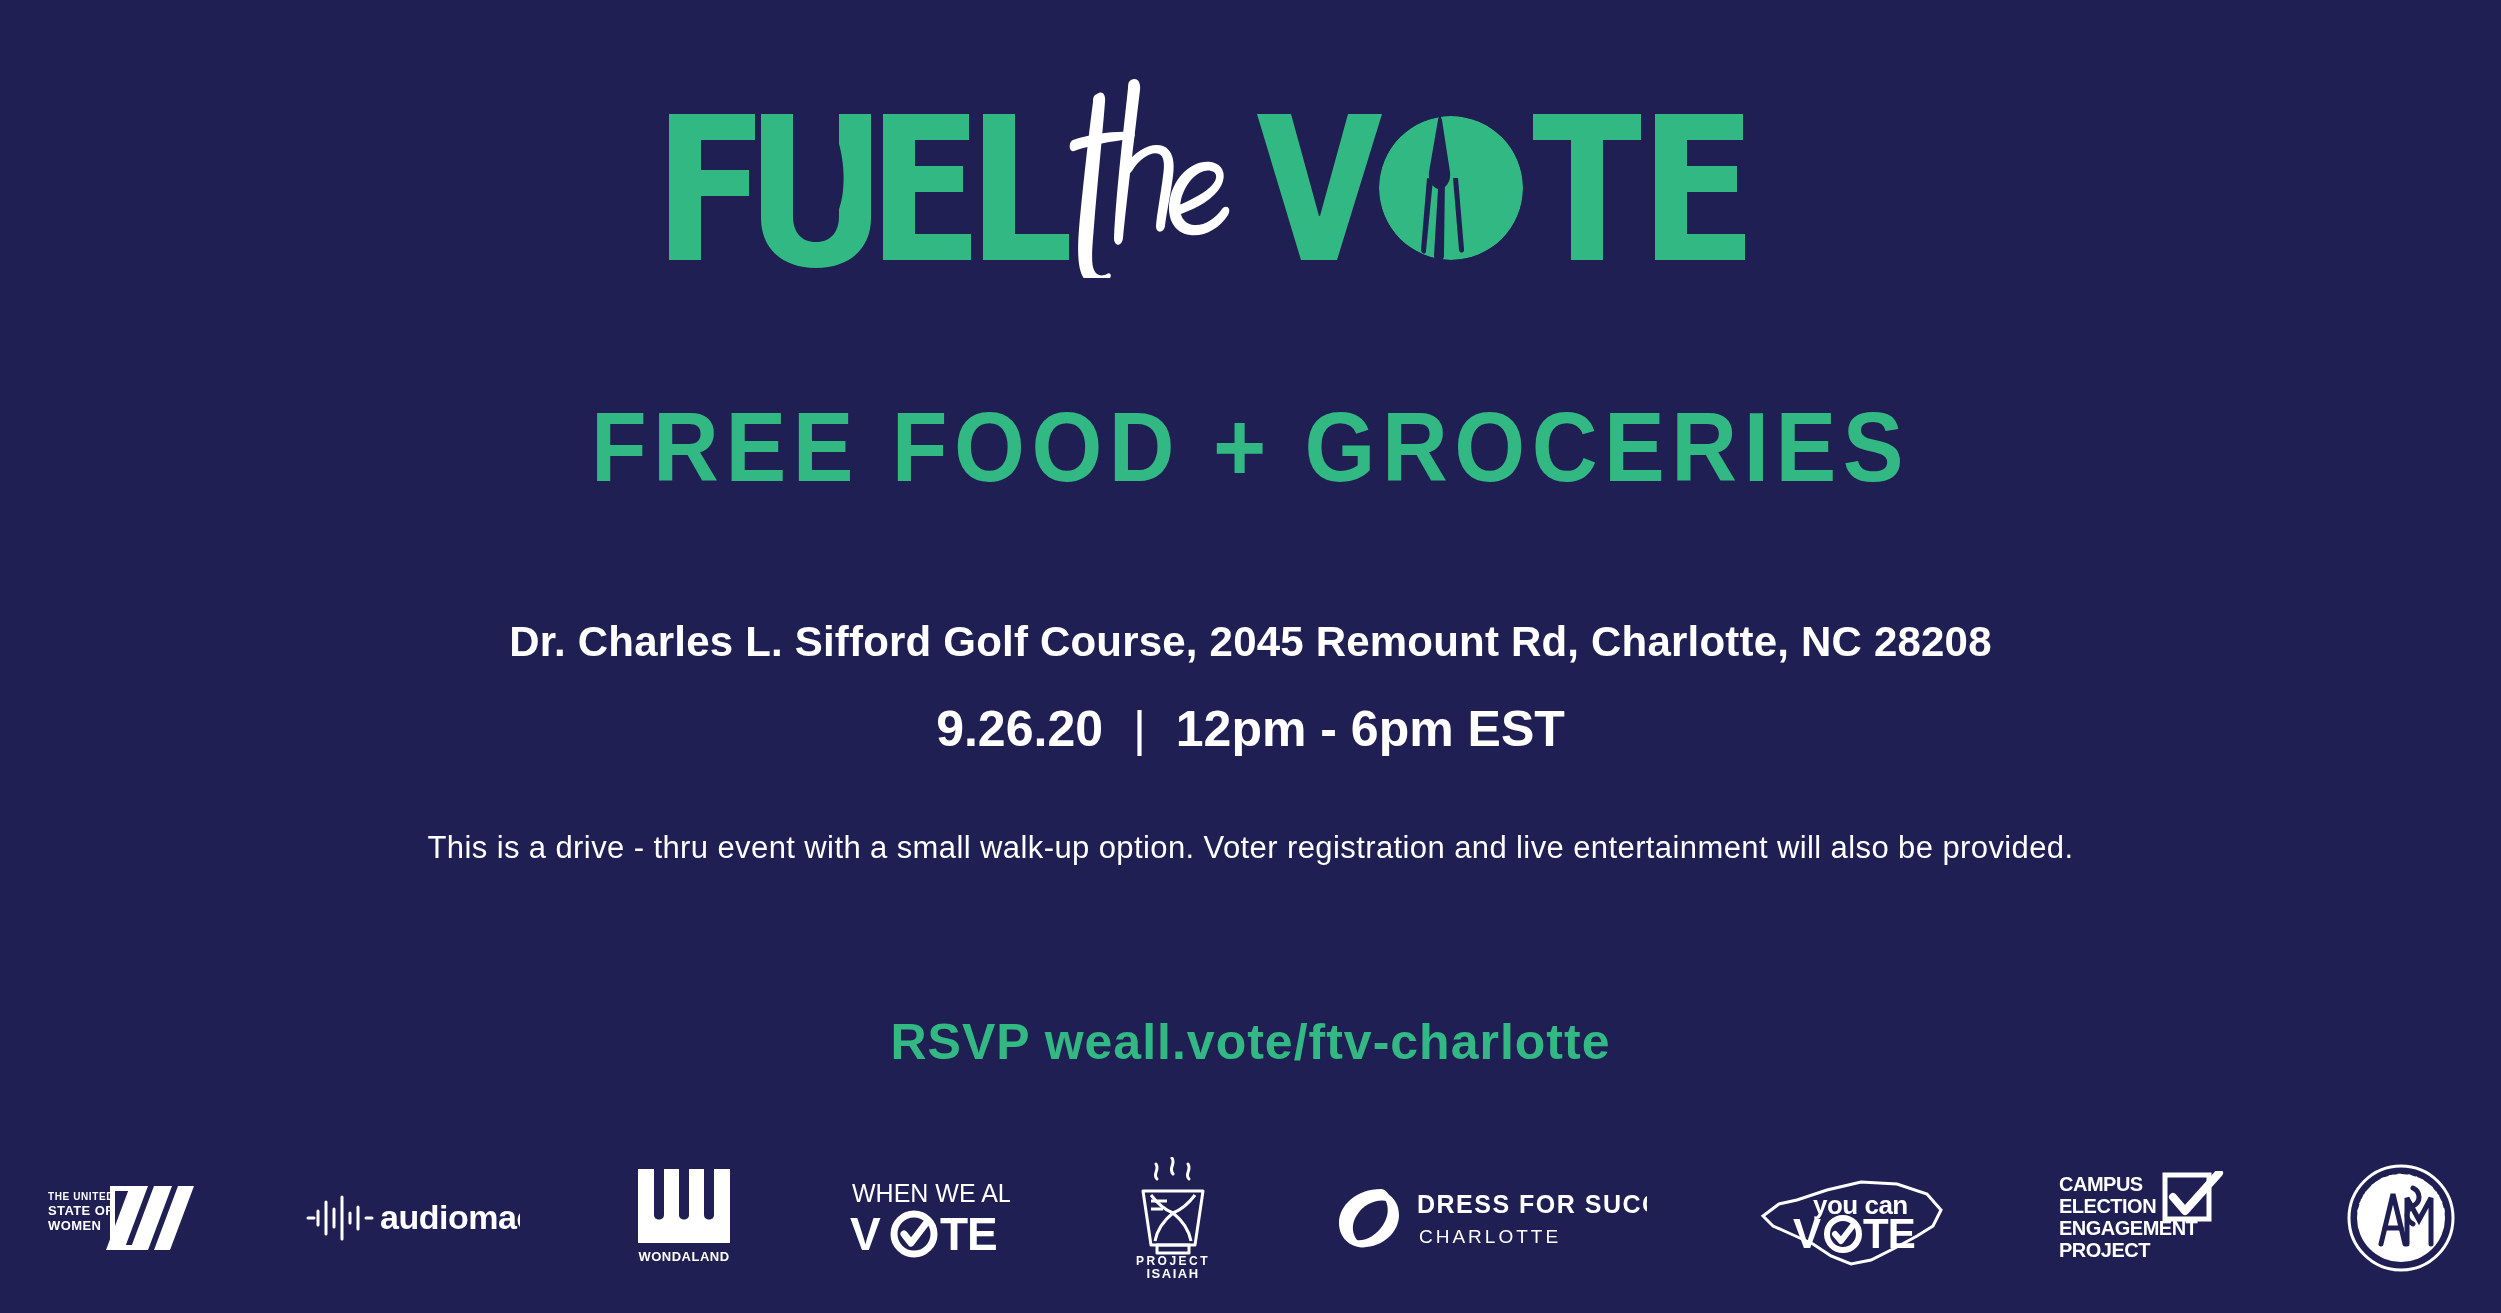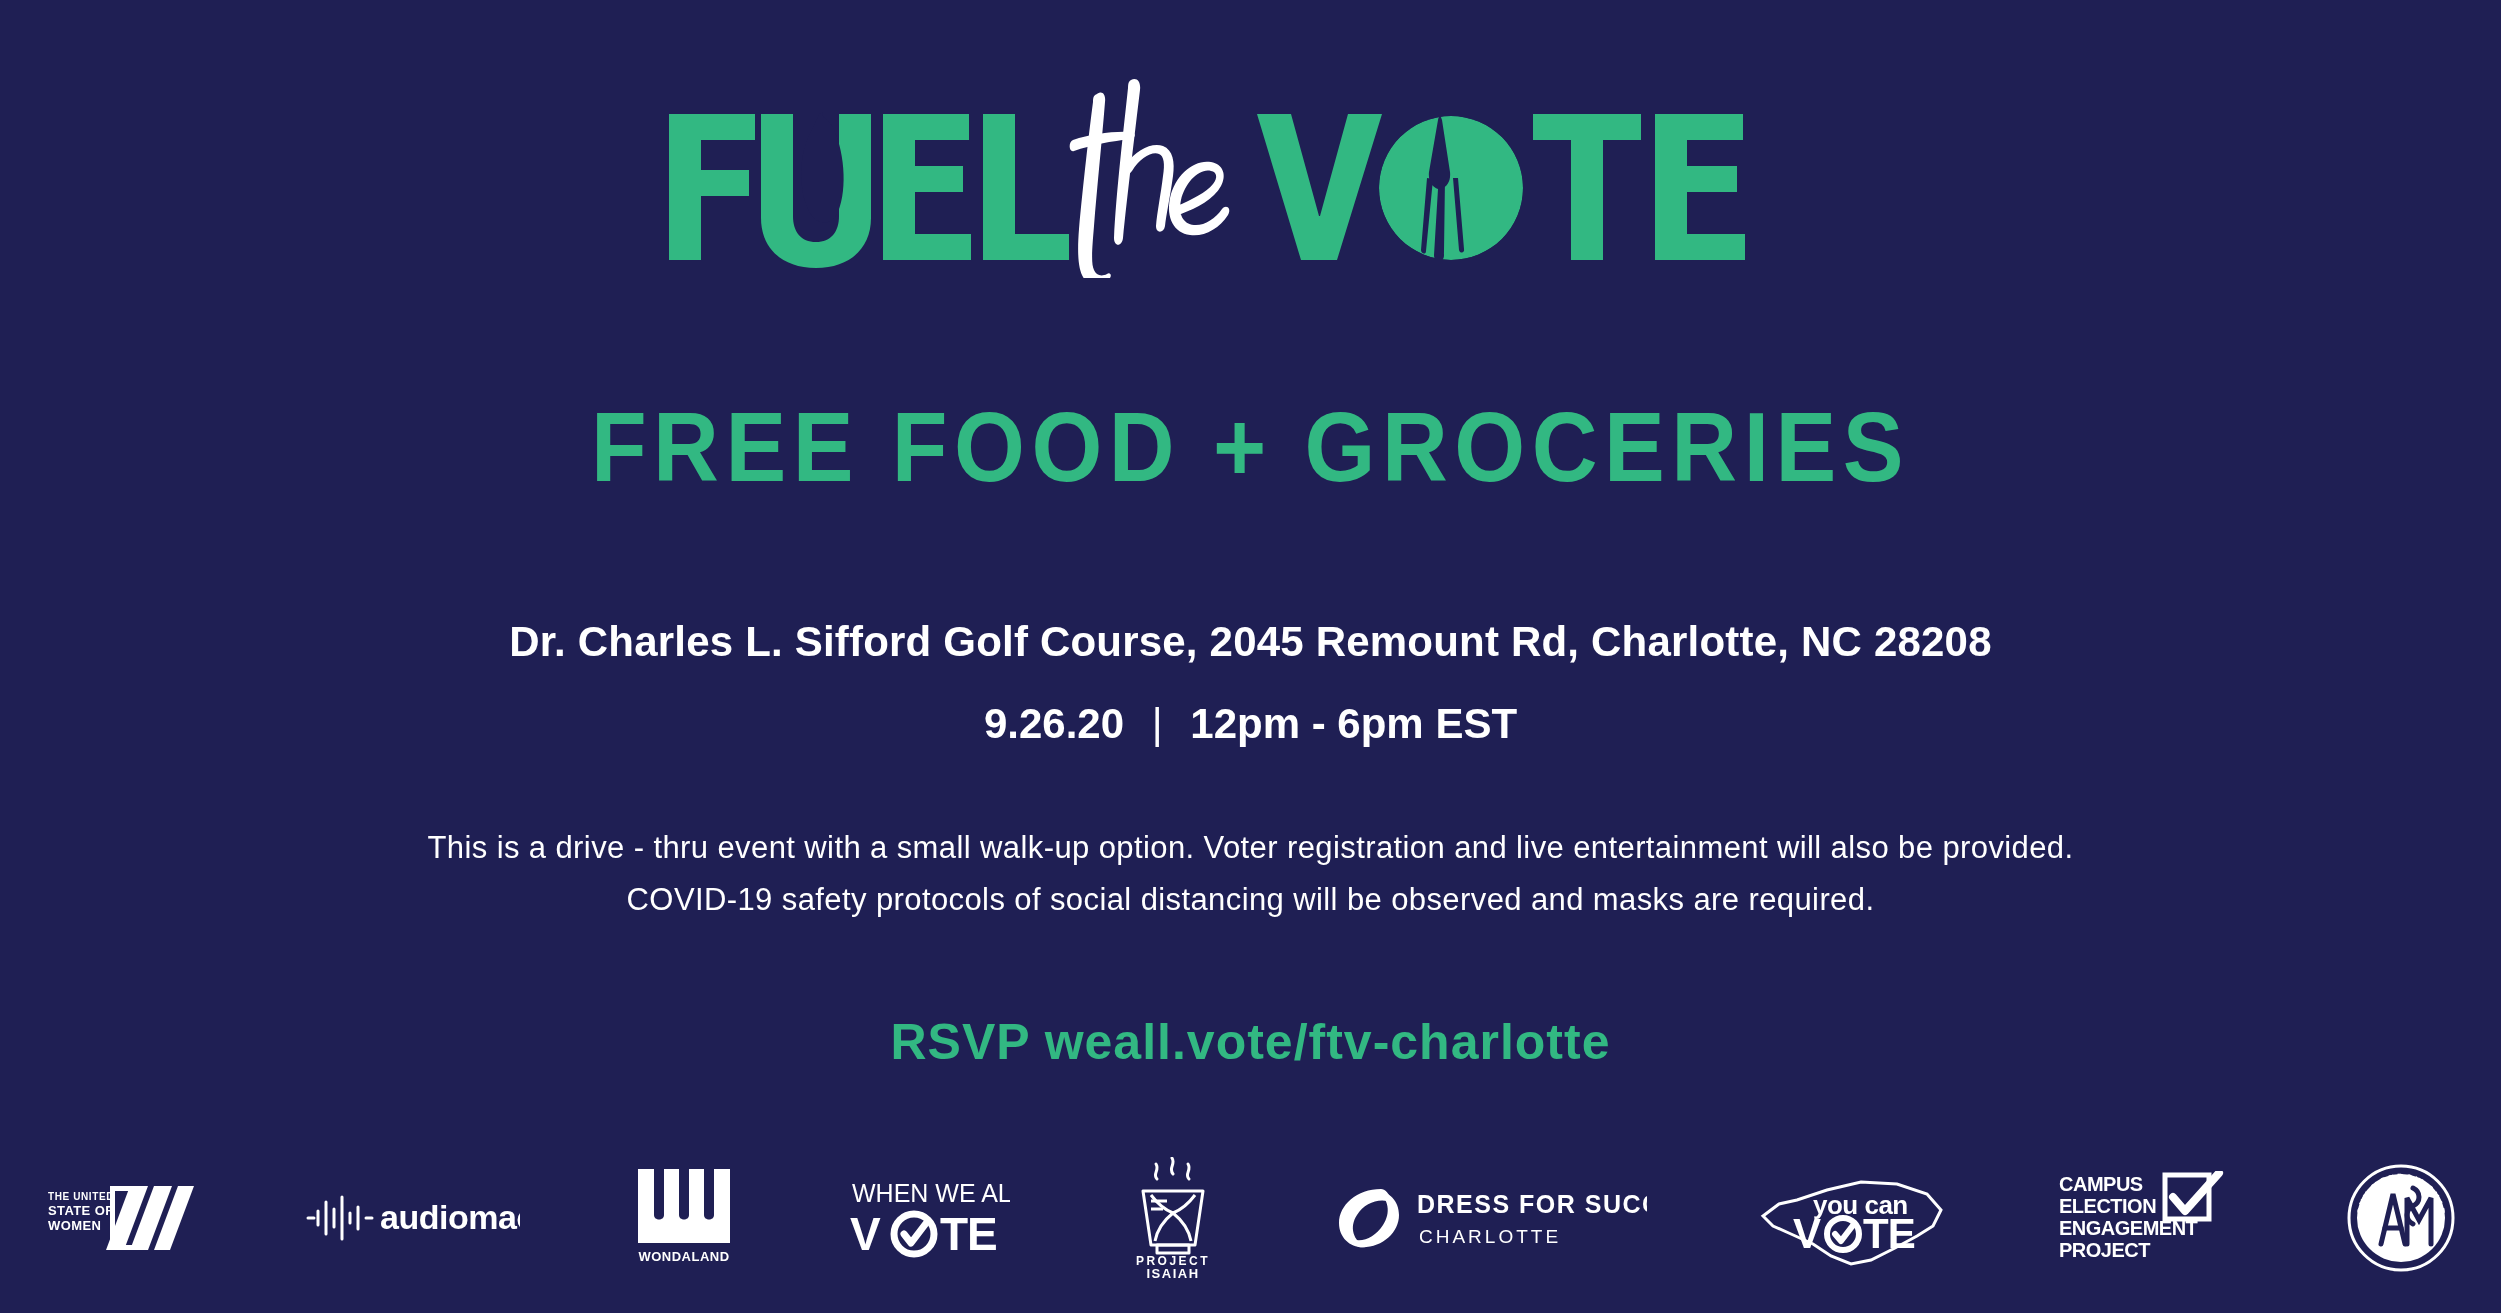--- a/index.html
+++ b/index.html
@@ -41,21 +41,21 @@
     font-weight:700;
     font-size:42px;
     letter-spacing:0.2px;
     color:#ffffff;
     white-space:nowrap;
   }
   .datetime{
     position:absolute; left:0; right:0; top:700px;
     text-align:center;
     font-weight:700;
-    font-size:42px;
+    font-size:50px;
     color:#ffffff;
     white-space:nowrap;
   }
   .datetime .sep{
     display:inline-block;
     padding:0 16px;
     font-weight:400;
   }
 
   
@@ -170,21 +170,20 @@
 <div class="venue">Dr. Charles L. Sifford Golf Course, 2045 Remount Rd, Charlotte, NC 28208</div>
 
 <div class="datetime">
   <span>9.26.20</span>
   <span class="sep">|</span>
   <span>12pm - 6pm EST</span>
 </div>
 
 <div class="body-copy">
   <p>This is a drive - thru event with a small walk-up option. Voter registration and live entertainment will also be provided.</p>
-  <p>COVID-19 safety protocols of social distancing will be observed and masks are required.</p>
 </div>
 
 <div class="rsvp">RSVP weall.vote/ftv-charlotte</div>
 
 <div class="sponsors">
 
 
   <div class="sponsor">
     <svg width="150" height="92" viewBox="0 0 150 92" aria-hidden="true">
       <g fill="#fff" font-family="'Liberation Sans', sans-serif" font-weight="700">

